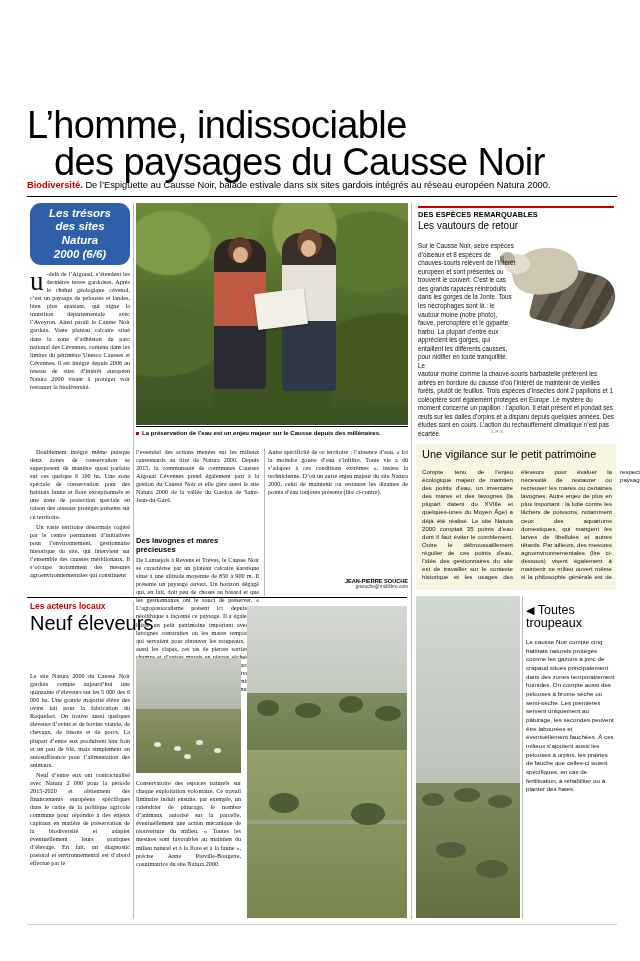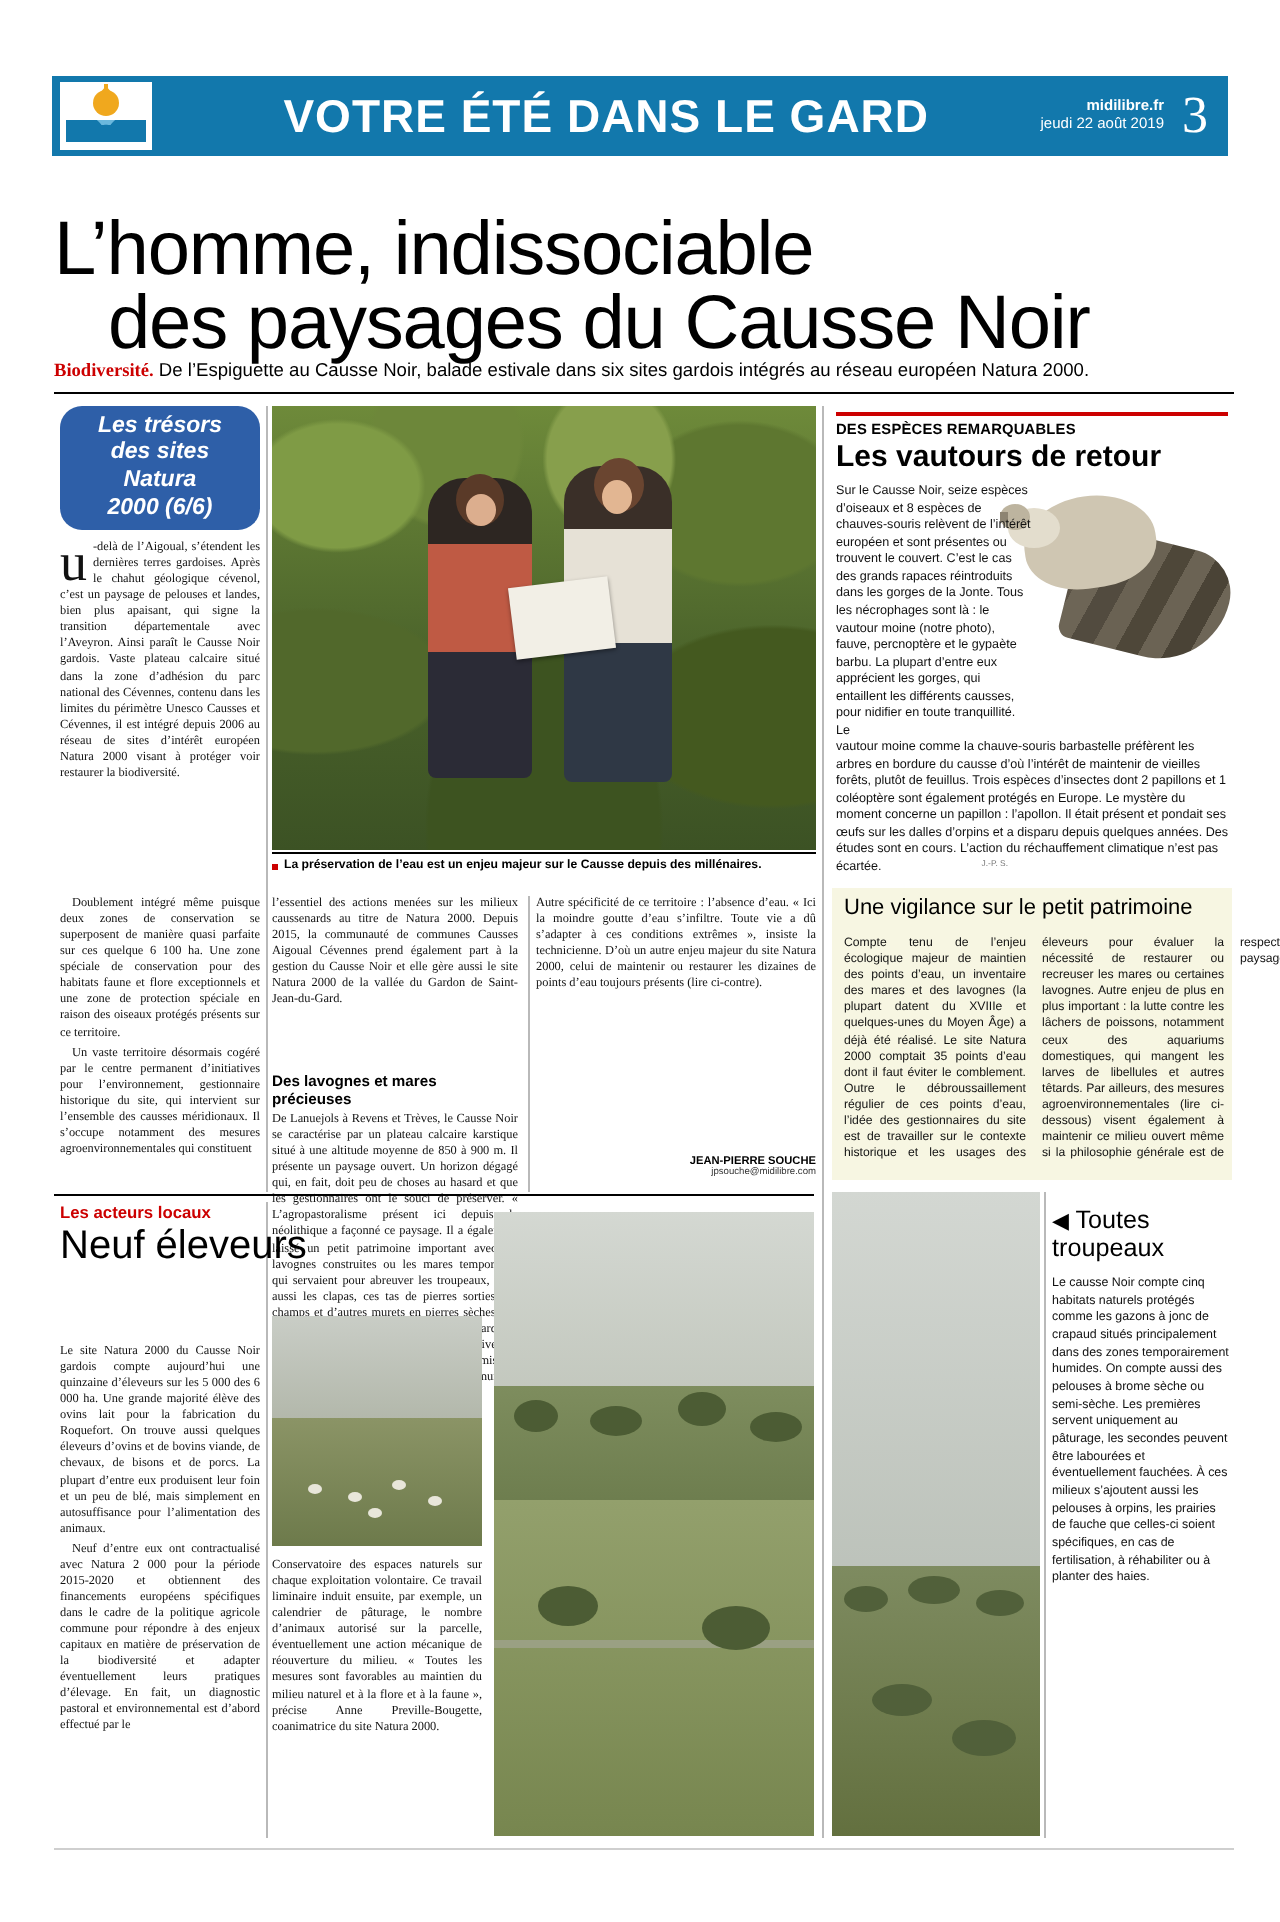--- a/index.html
+++ b/index.html
@@ -49,21 +49,21 @@
   .headline{
     position:absolute;left:27px;top:82px;width:590px;
     font-size:38px;line-height:0.97;font-weight:normal;
     letter-spacing:-0.6px;
   }
   .headline .l2{display:block;margin-left:27px;}
   .subhead{
     position:absolute;left:27px;top:180px;width:590px;
     font-size:9.3px;line-height:1.2;
   }
-  .subhead b{color:#cc0000;font-family:Liberation Serif, serif;}
+  .subhead b{color:#cc0000;}
   .rule-under-sub{
     position:absolute;left:27px;top:196px;width:590px;height:1px;background:#000;
   }
 
   
   .vrule{position:absolute;width:1px;background:#b9b9b9;}
 
   
   .badge{
     position:absolute;left:30px;top:203px;width:100px;height:62px;
@@ -147,21 +147,21 @@
   .byline .mail{display:block;font-weight:normal;font-size:4.8px;color:#333;}
 
   
   .red-rule{position:absolute;left:418px;top:206px;width:196px;height:2px;background:#cc0000;}
   .kicker{
     position:absolute;left:418px;top:210px;width:196px;
     font-size:7.4px;font-weight:bold;letter-spacing:0.1px;
   }
   .rtitle{
     position:absolute;left:418px;top:221px;width:196px;
-    font-size:15px;line-height:1.05;font-weight:bold;
+    font-size:10px;line-height:1.05;
   }
   .vulture{
     position:absolute;left:500px;top:240px;width:118px;height:125px;overflow:hidden;
   }
   .v-body{
     position:absolute;left:12px;top:8px;width:66px;height:46px;background:#cfc6b2;
     border-radius:50% 50% 44% 44%;transform:rotate(-8deg);
   }
   .v-neck{position:absolute;left:4px;top:14px;width:26px;height:20px;background:#e3ddcd;border-radius:50%;}
   .v-head{position:absolute;left:0px;top:12px;width:15px;height:13px;background:#bdb49f;border-radius:50%;}
@@ -245,37 +245,20 @@
   }
 
   
   .frame-bottom{position:absolute;left:27px;top:924px;width:590px;height:1px;background:#cfcfcf;}
 </style>
 </head>
 <body>
 
 <div class="page">
 
-  <div class="masthead">
-    <div class="logo-box">
-      <div class="logo-sun"></div>
-      <div class="logo-ray" style="transform:translateX(-50%) rotate(0deg);"></div>
-      <div class="logo-ray" style="transform:translateX(-50%) rotate(40deg) translateY(2px);"></div>
-      <div class="logo-ray" style="transform:translateX(-50%) rotate(-40deg) translateY(2px);"></div>
-      <div class="logo-wave"></div>
-    </div>
-    <div class="masthead-title">VOTRE ÉTÉ DANS LE GARD</div>
-    <div class="masthead-right">
-      <div class="mr-lines">
-        <div class="mr-site">midilibre.fr</div>
-        <div class="mr-date">jeudi 22 août 2019</div>
-      </div>
-      <div class="page-num">3</div>
-    </div>
-  </div>
 
   <h1 class="headline">
     <span class="l1">L’homme, indissociable</span>
     <span class="l2">des paysages du Causse Noir</span>
   </h1>
   <div class="subhead">
     <b>Biodiversité.</b><span> De l’Espiguette au Causse Noir, balade estivale dans six sites gardois intégrés au réseau européen Natura 2000.</span>
   </div>
   <div class="rule-under-sub"></div>
 

